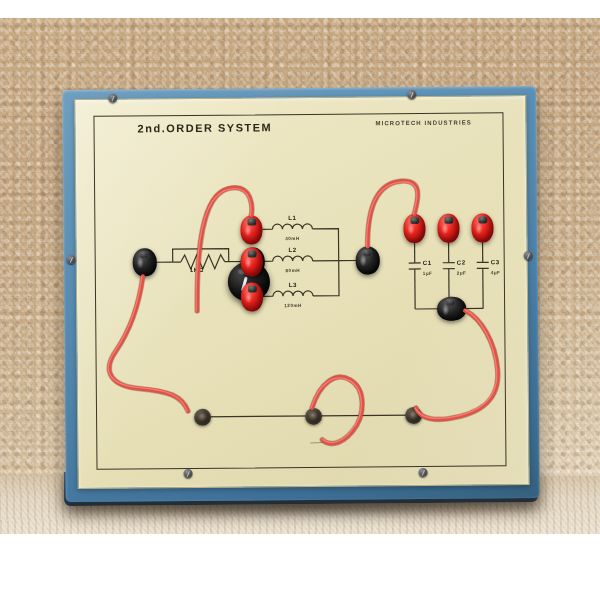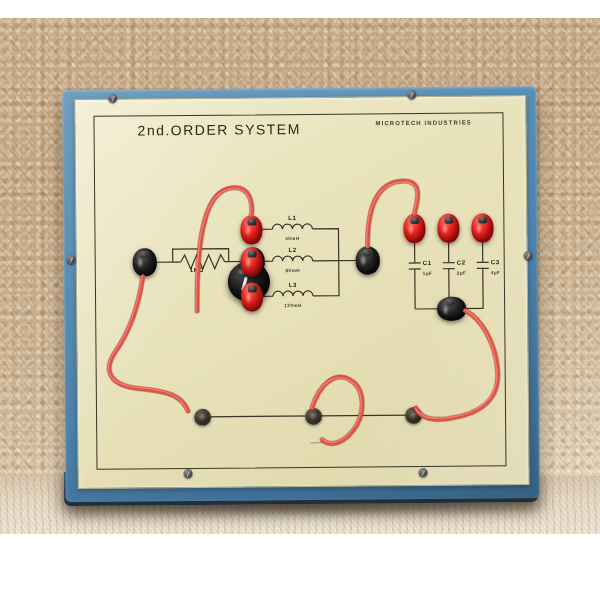--- a/index.html
+++ b/index.html
@@ -150,21 +150,21 @@
   .sterm:after{
     content:"";position:absolute;left:26%;top:26%;width:48%;height:48%;border-radius:50%;
     background:radial-gradient(circle at 40% 35%, #8a7d6b, #2b241b 80%);
   }
 
   
   .art{position:absolute;left:0;top:0;width:450px;height:388px;overflow:visible;}
 
   
   .lbl{position:absolute;color:#2c2819;letter-spacing:.5px;white-space:nowrap;}
-  .title{left:62px;top:23px;font-size:14px;font-weight:400;letter-spacing:1.5px;}
+  .title{left:62px;top:23px;font-size:11px;font-weight:700;letter-spacing:1.5px;}
   .brand{left:300px;top:23px;font-size:6px;font-weight:700;letter-spacing:1.1px;color:#4a4433;}
   .cmp{font-size:6.2px;font-weight:700;text-align:center;}
   .cmpv{font-size:4.6px;font-weight:700;text-align:center;color:#47412e;}
   .rlbl{font-size:6px;font-weight:700;}
 
   
   .wire{fill:none;stroke-linecap:round;stroke-linejoin:round;}
   .wire-core{stroke:#e05247;stroke-width:4.2;}
   .wire-hi{stroke:#ff8b7e;stroke-width:1.3;opacity:.75;}
   .wire-sh{stroke:rgba(60,30,20,.30);stroke-width:5.6;}

